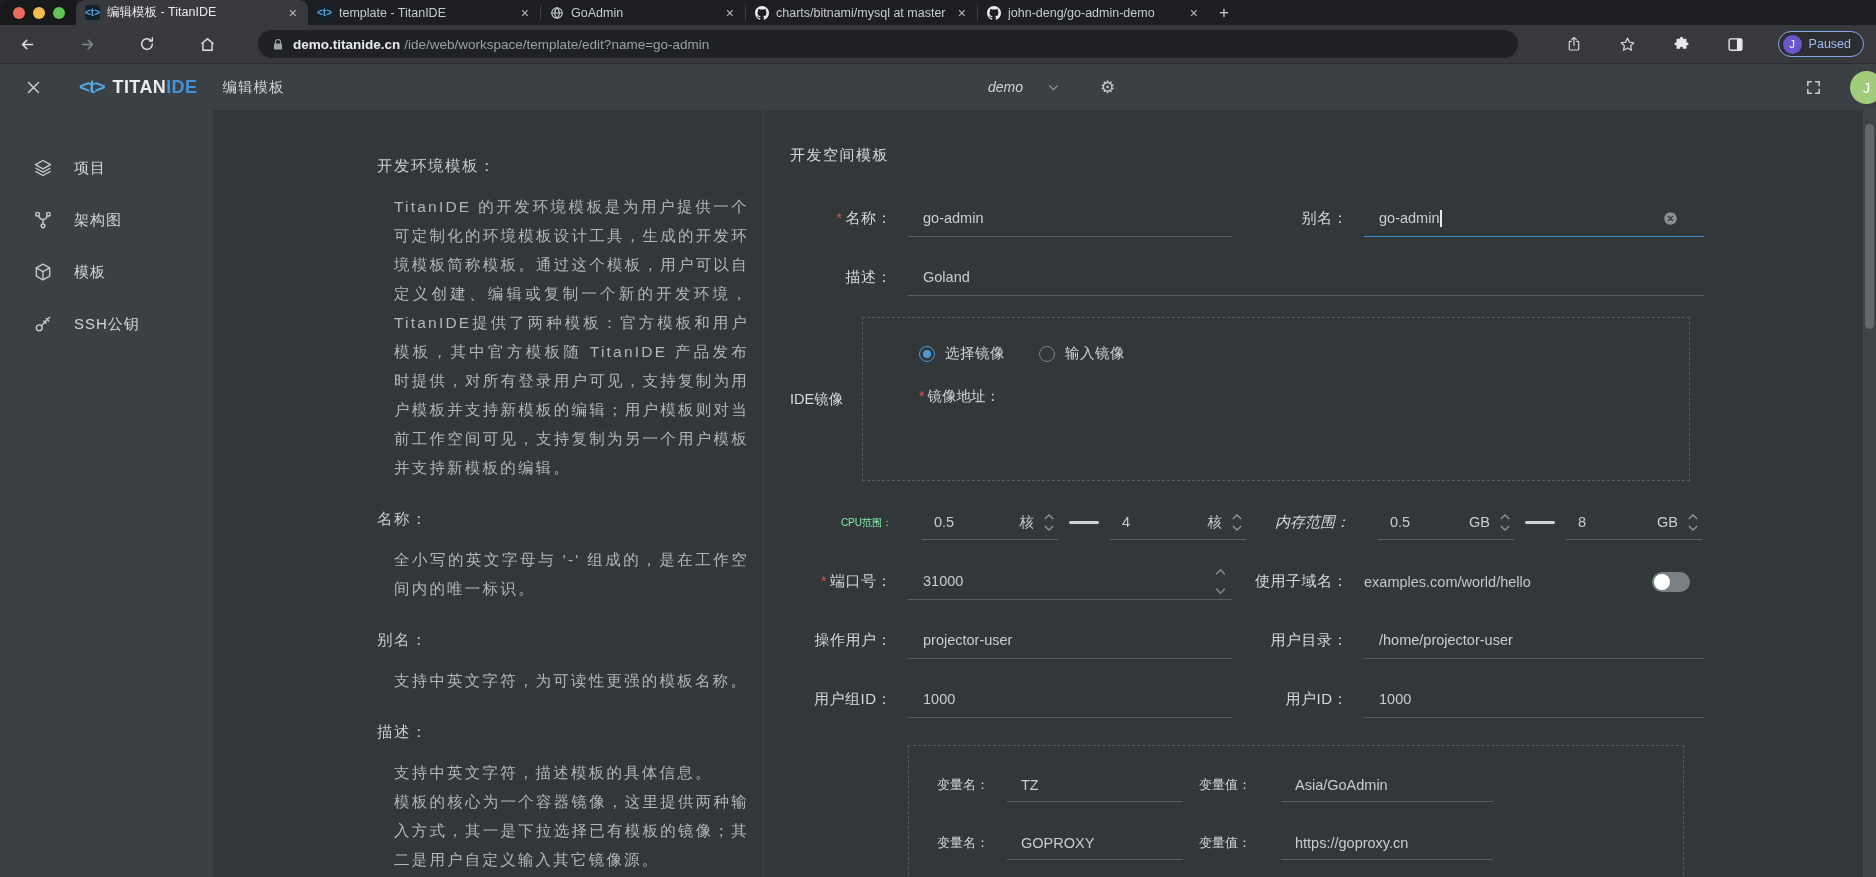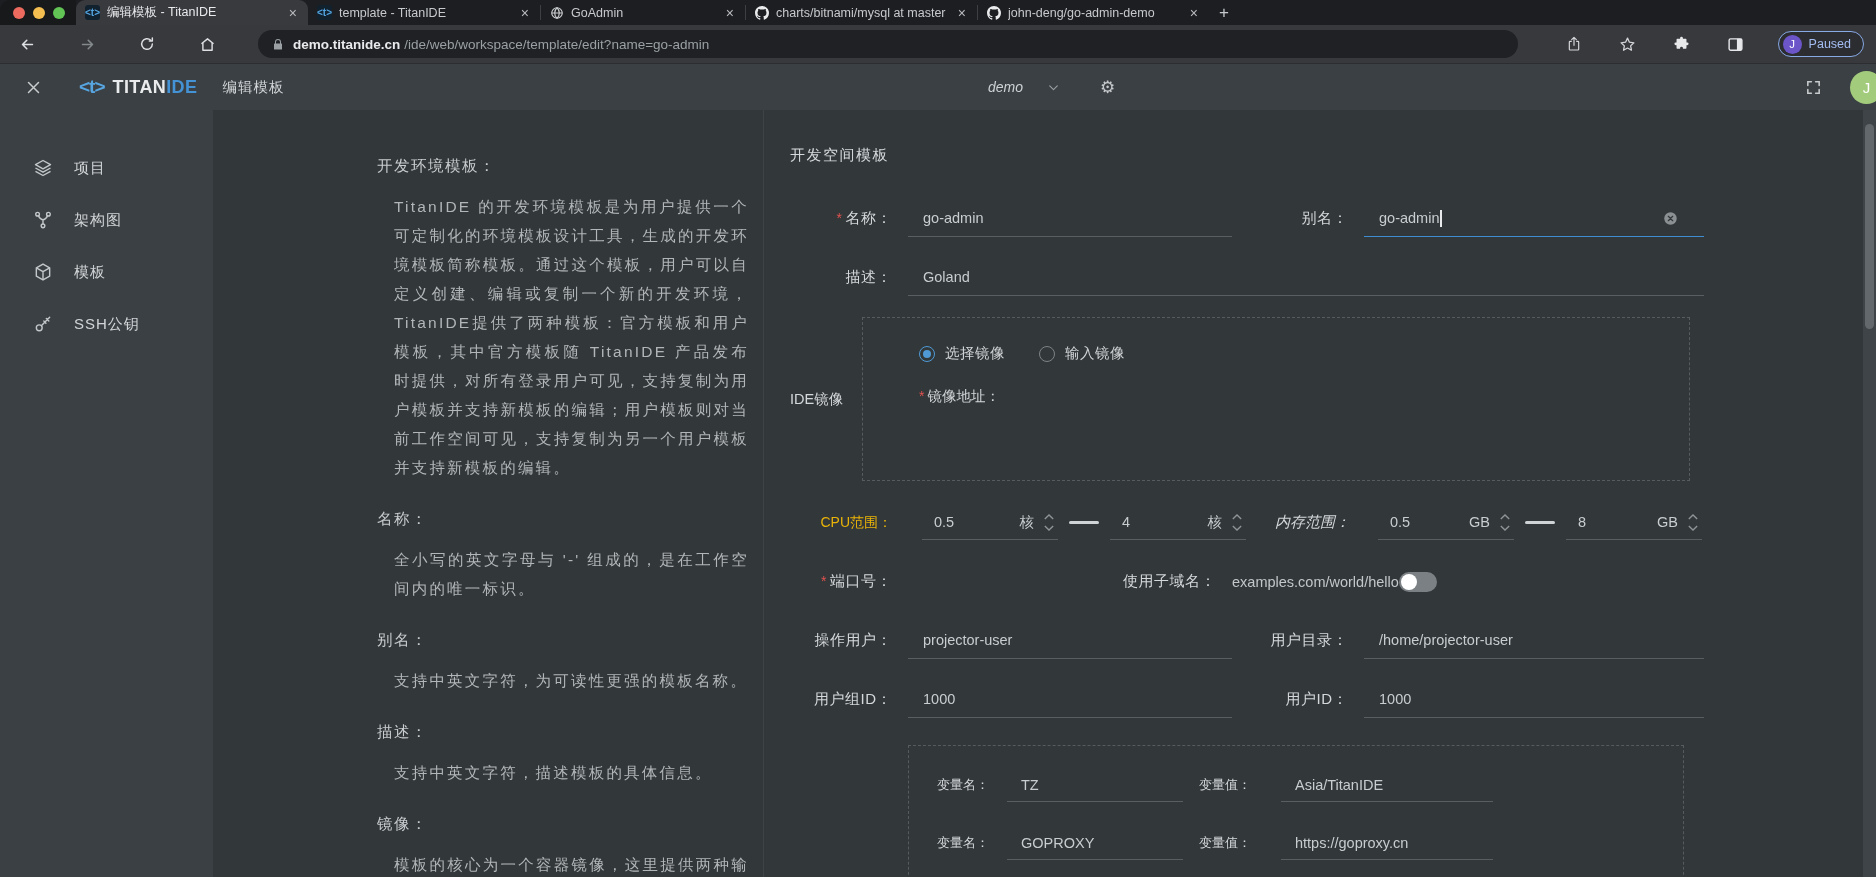--- a/index.html
+++ b/index.html
@@ -80,21 +80,21 @@
   .radio-row { display:flex; align-items:center; gap:34px; margin-bottom:24px; }
   .radio-opt { display:flex; align-items:center; gap:10px; color:#d2d5d7; font-size:14.5px; letter-spacing:.5px; }
   .rdot { width:16px; height:16px; border-radius:50%; border:1.5px solid #7e8386; display:flex; align-items:center; justify-content:center; }
   .rdot.on { border-color:#4f9ad6; }
   .rdot.on i { width:8px; height:8px; border-radius:50%; background:#4f9ad6; display:block; }
   .addr-label { color:#d2d5d7; font-size:14.5px; margin-bottom:10px; }
   .addr-input { border-bottom:1px solid #585e62; height:34px; display:flex; align-items:center; padding:0 10px 0 10px; color:#c9cdcf; font-size:14.5px; }
   .addr-chev { margin-left:auto; color:#9aa0a3; }
 
   .cpu-row { display:flex; align-items:center; height:59px; }
-  .cpu-lab { width:118px; text-align:right; padding-right:16px; color:#eab308; font-size:14px; white-space:nowrap; flex:0 0 auto; }
+  .cpu-lab { width:118px; text-align:right; padding-right:16px; color:#86efac; font-size:10px; white-space:nowrap; flex:0 0 auto; }
   .mem-lab { width:118px; text-align:right; padding-right:14px; color:#d5d8da; font-size:15px; white-space:nowrap; flex:0 0 auto;font-style:italic; }
   .rgroup { width:136px; margin-left:14px; border-bottom:1px solid #585e62; height:34px; display:flex; align-items:center; padding:0 4px 0 12px; color:#c8cdcf; font-size:14.5px; flex:0 0 auto; }
   .rgroup .unit { margin-left:auto; margin-right:10px; color:#c8cdcf; }
   .rangedash { width:36px; margin:0 8px; display:flex; justify-content:center; flex:0 0 auto; }
   .rangedash i { width:30px; height:3px; background:#cfd3d5; border-radius:2px; display:block; }
   .spin { display:flex; flex-direction:column; gap:5px; color:#8f9497; flex:0 0 auto; }
   .spin.tall { gap:13px; }
 
   .toggle { width:38px; height:20px; border-radius:10px; background:#7b8084; position:relative; margin-left:auto; margin-right:14px; flex:0 0 auto; }
   .toggle .knob { position:absolute; left:2px; top:2px; width:16px; height:16px; border-radius:50%; background:#fff; }
@@ -303,21 +303,20 @@
 
     <div class="help-col">
       <div class="help-h">开发环境模板：</div>
       <div class="help-p">TitanIDE 的开发环境模板是为用户提供一个可定制化的环境模板设计工具，生成的开发环境模板简称模板。通过这个模板，用户可以自定义创建、编辑或复制一个新的开发环境，TitanIDE提供了两种模板：官方模板和用户模板，其中官方模板随 TitanIDE 产品发布时提供，对所有登录用户可见，支持复制为用户模板并支持新模板的编辑；用户模板则对当前工作空间可见，支持复制为另一个用户模板并支持新模板的编辑。</div>
       <div class="help-h">名称：</div>
       <div class="help-p">全小写的英文字母与 '-' 组成的，是在工作空间内的唯一标识。</div>
       <div class="help-h">别名：</div>
       <div class="help-p">支持中英文字符，为可读性更强的模板名称。</div>
       <div class="help-h">描述：</div>
       <div class="help-p">支持中英文字符，描述模板的具体信息。</div>
-      <div class="help-h">镜像：</div>
       <div class="help-p">模板的核心为一个容器镜像，这里提供两种输入方式，其一是下拉选择已有模板的镜像；其二是用户自定义输入其它镜像源。</div>
 
     </div>
 
     <div class="vdivider"></div>
 
     <div class="form-col">
       <div class="sec-title">开发空间模板</div>
 
       <div class="frow">
@@ -418,20 +417,31 @@
               </svg>
             <svg width="10" height="6" viewBox="0 0 12 7" fill="none" stroke="currentColor" stroke-width="1.6">
                 <path d="m1 1 5 5 5-5"></path>
               </svg>
           </span>
         </div>
       </div>
 
       <div class="frow">
         <div class="flabel"><span class="star">*</span><span>端口号：</span></div>
+        <div class="finput">
+          <span>31000</span>
+          <span class="spin tall" style="margin-left:auto;margin-right:6px">
+            <svg width="11" height="6" viewBox="0 0 12 7" fill="none" stroke="currentColor" stroke-width="1.6">
+                <path d="m1 6 5-5 5 5"></path>
+              </svg>
+            <svg width="11" height="6" viewBox="0 0 12 7" fill="none" stroke="currentColor" stroke-width="1.6">
+                <path d="m1 1 5 5 5-5"></path>
+              </svg>
+          </span>
+        </div>
         <div class="flabel"><span>使用子域名：</span></div>
         <div style="display:flex;align-items:center">
           <span style="color:#c3c7c9;font-size:14.5px">examples.com/world/hello</span>
           <span class="toggle">
               <span class="knob"></span>
             </span>
         </div>
       </div>
 
       <div class="frow">
@@ -457,21 +467,21 @@
       </div>
 
       <div class="dashbox box2">
         <div class="env-row">
           <div class="env-lab">变量名：</div>
           <div class="env-in">
               <span>TZ</span>
             </div>
           <div class="env-lab env-lab2">变量值：</div>
           <div class="env-in env-in2">
-              <span>Asia/TitanIDE</span>
+              <span>Asia/GoAdmin</span>
             </div>
         </div>
         <div class="env-row">
           <div class="env-lab">变量名：</div>
           <div class="env-in">
               <span>GOPROXY</span>
             </div>
           <div class="env-lab env-lab2">变量值：</div>
           <div class="env-in env-in2">
               <span>https://goproxy.cn</span>

